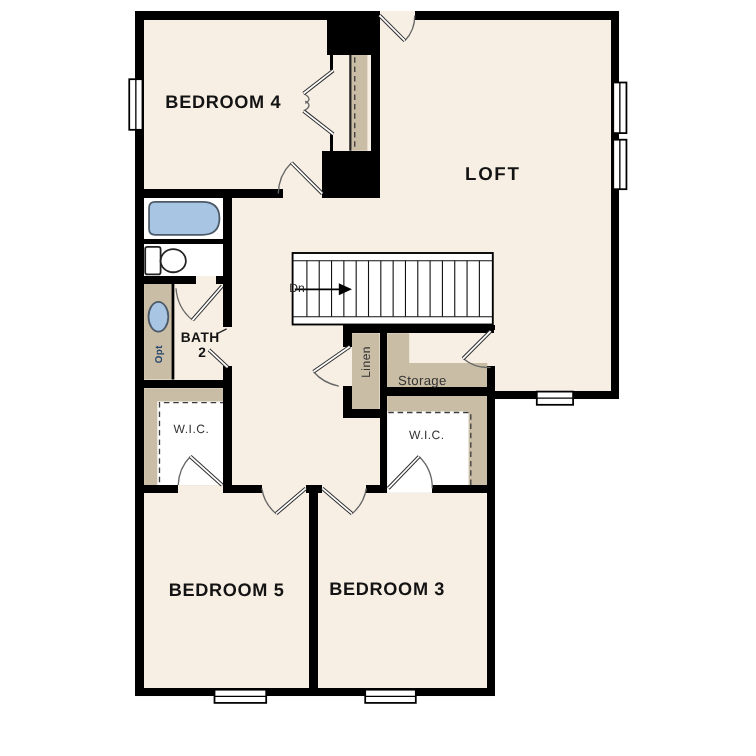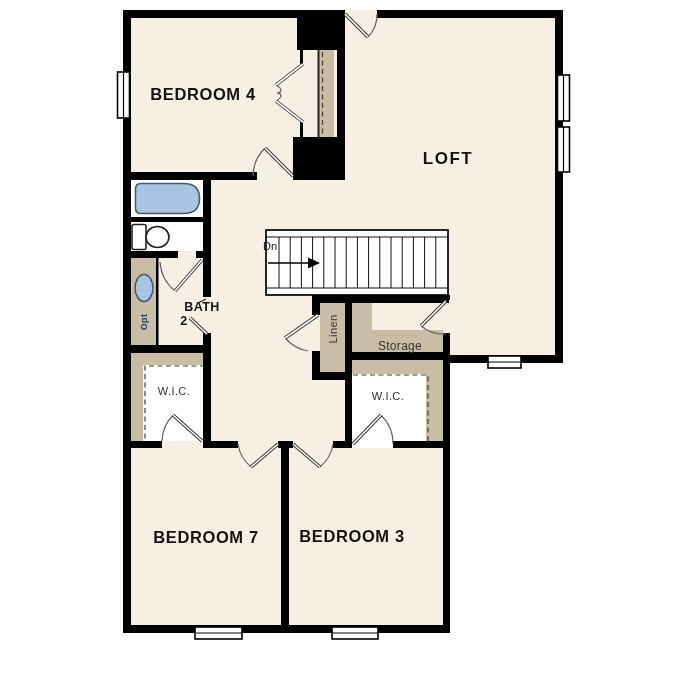--- a/index.html
+++ b/index.html
@@ -232,23 +232,23 @@
       <ellipse class="blue" cx="144" cy="288" rx="9" ry="13.5"></ellipse>
     </g>
 
     <g>
       <path class="leader" d="M198 303 L206 299"></path>
     </g>
   </svg>
 
   <div class="lbl room" style="left:203px;top:94px;">BEDROOM 4</div>
   <div class="lbl loft" style="left:448px;top:123px;margin-top:36px;">LOFT</div>
-  <div class="lbl bath" style="left:182px;top:307px;margin-left:20px;">BATH</div>
+  <div class="lbl bath" style="left:182px;top:307px;">BATH</div>
   <div class="lbl bath" style="left:184px;top:321px;">2</div>
   <div class="lbl small" style="left:174px;top:391px;">W.I.C.</div>
   <div class="lbl small" style="left:388px;top:396px;">W.I.C.</div>
   <div class="lbl small rot" style="left:333px;top:329px;">Linen</div>
-  <div class="lbl storage-l" style="left:400px;top:346px;">Storage</div>
-  <div class="lbl dn" style="left:250px;top:246px;padding-left:40px;">Dn</div>
+  <div class="lbl storage-l" style="left:384px;top:346px;">Storage</div>
+  <div class="lbl dn" style="left:250px;top:262px;padding-left:40px;">Dn</div>
   <div class="lbl opt" style="left:144px;top:322px;">Opt</div>
-  <div class="lbl room" style="left:206px;top:537px;">BEDROOM 7</div>
+  <div class="lbl room" style="left:206px;top:537px;">BEDROOM 5</div>
   <div class="lbl room" style="left:352px;top:536px;">BEDROOM 3</div>
 </div>
 
 </body></html>

